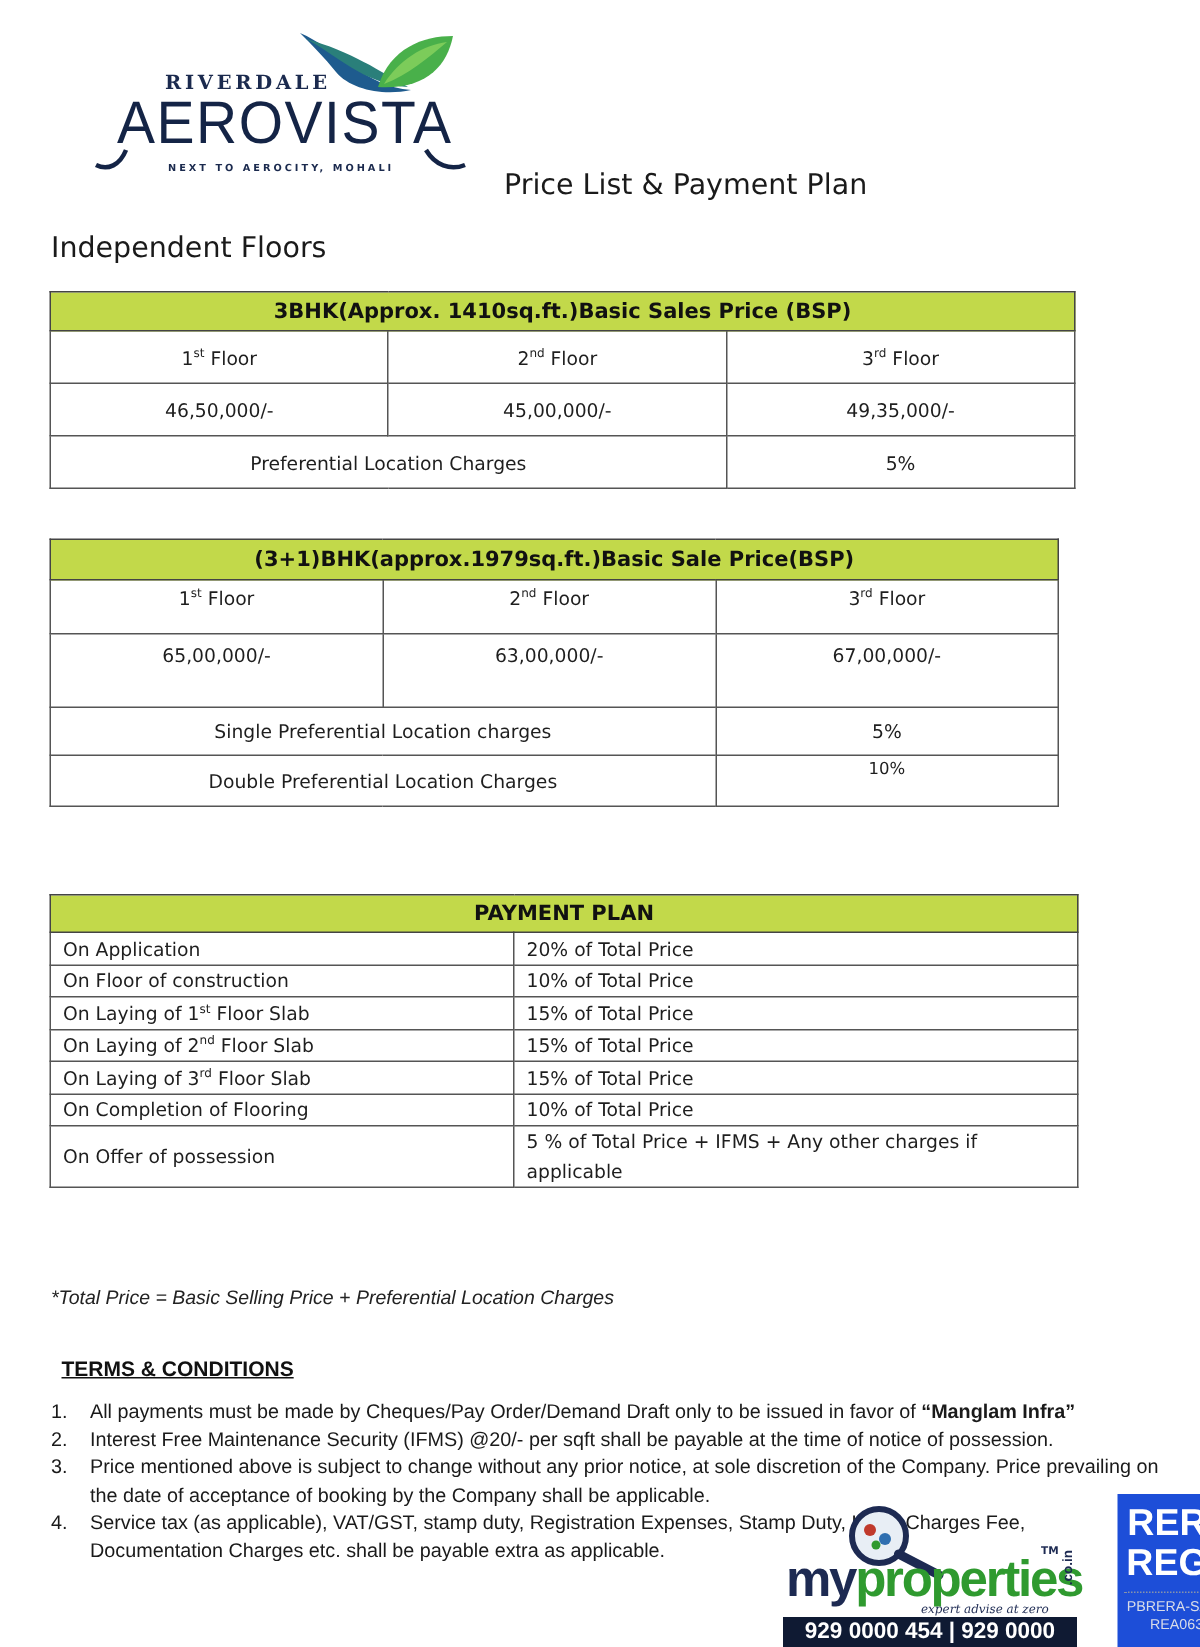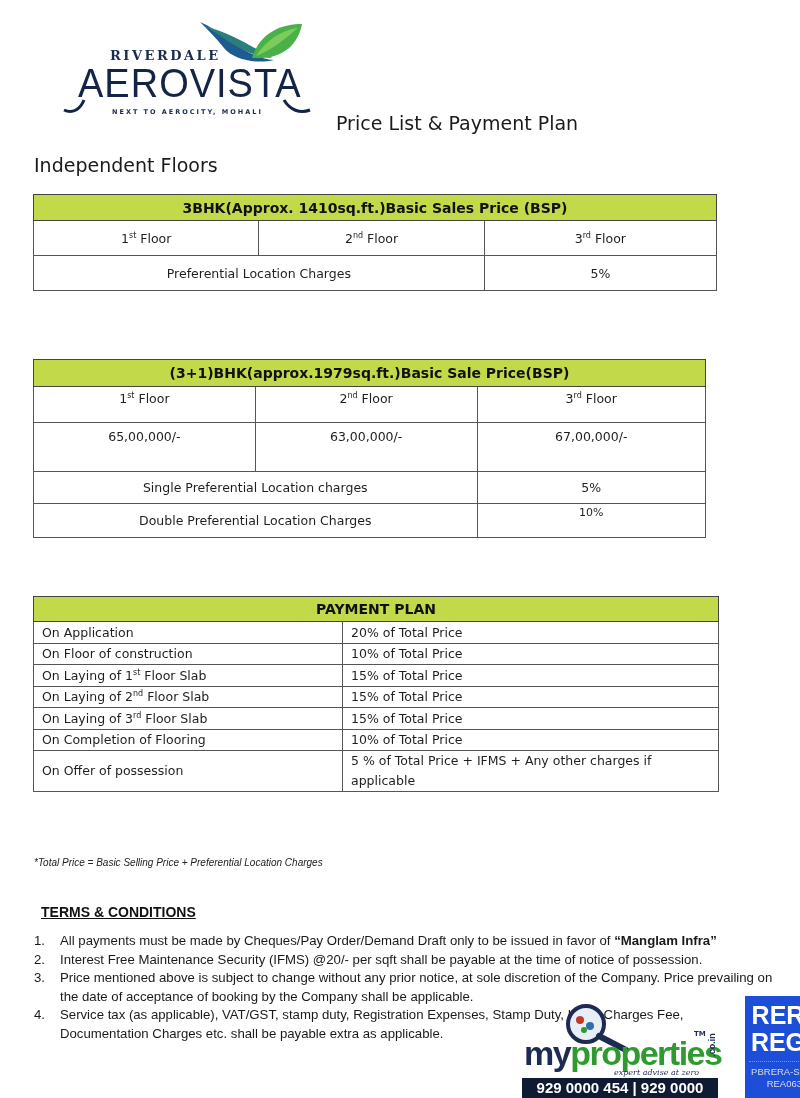--- a/index.html
+++ b/index.html
@@ -66,21 +66,21 @@
   #t4bhk tr.r-dplc td.val { vertical-align: top; padding-top: 2px; font-size: 11px; }
 
   #tpay { left: 33px; top: 596px; width: 686px; text-align: left; }
   #tpay th { height: 24px; text-align: center; }
   #tpay td { text-align: left; height: 20.5px; padding: 0 8px; }
   #tpay td.stage { width: 292px; }
   #tpay tr.last td { height: 40px; line-height: 20px; }
 
   #footnote {
     left: 34px; top: 857px; font-family: "Liberation Sans", sans-serif;
-    font-size: 10px; font-style: italic; color: #222;
+    font-size: 13px; font-style: italic; color: #222;
   }
   #terms-title {
     left: 41px; top: 904px; font-family: "Liberation Sans", sans-serif;
     font-size: 14px; font-weight: bold; text-decoration: underline; color: #111;
   }
   #terms {
     left: 34px; top: 932px; width: 740px; margin: 0; padding: 0; list-style: none;
     font-family: "Liberation Sans", sans-serif; font-size: 13.2px; color: #1a1a1a;
     line-height: 18.5px;
   }
@@ -145,20 +145,25 @@
 <table id="t3bhk" class="grid">
   <tbody>
       <tr>
         <th colspan="3">3BHK(Approx. 1410sq.ft.)Basic Sales Price (BSP)</th>
       </tr>
   <tr class="r-floor">
     <td style="width:33%"><span>1</span><sup>st</sup><span> Floor</span></td>
     <td style="width:33%"><span>2</span><sup>nd</sup><span> Floor</span></td>
     <td><span>3</span><sup>rd</sup><span> Floor</span></td>
   </tr>
+  <tr class="r-price">
+    <td>46,50,000/-</td>
+    <td>45,00,000/-</td>
+    <td>49,35,000/-</td>
+  </tr>
   <tr class="r-plc">
     <td colspan="2">Preferential Location Charges</td>
     <td>5%</td>
   </tr>
 </tbody>
   </table>
 
 <table id="t4bhk" class="grid">
   <tbody>
       <tr>

